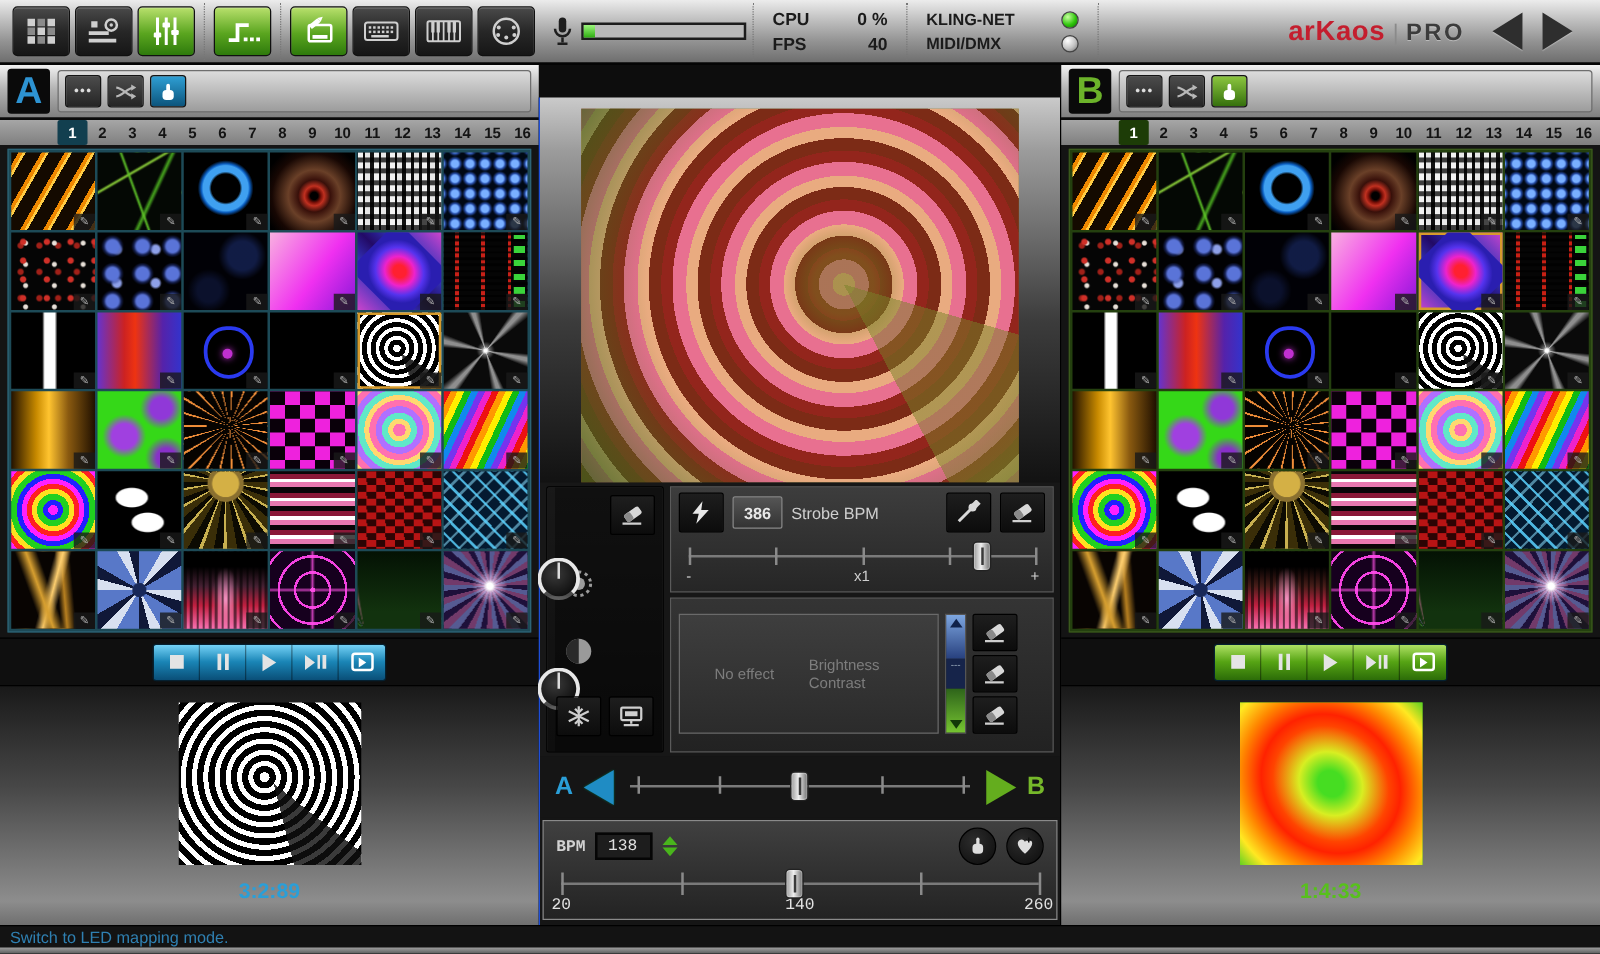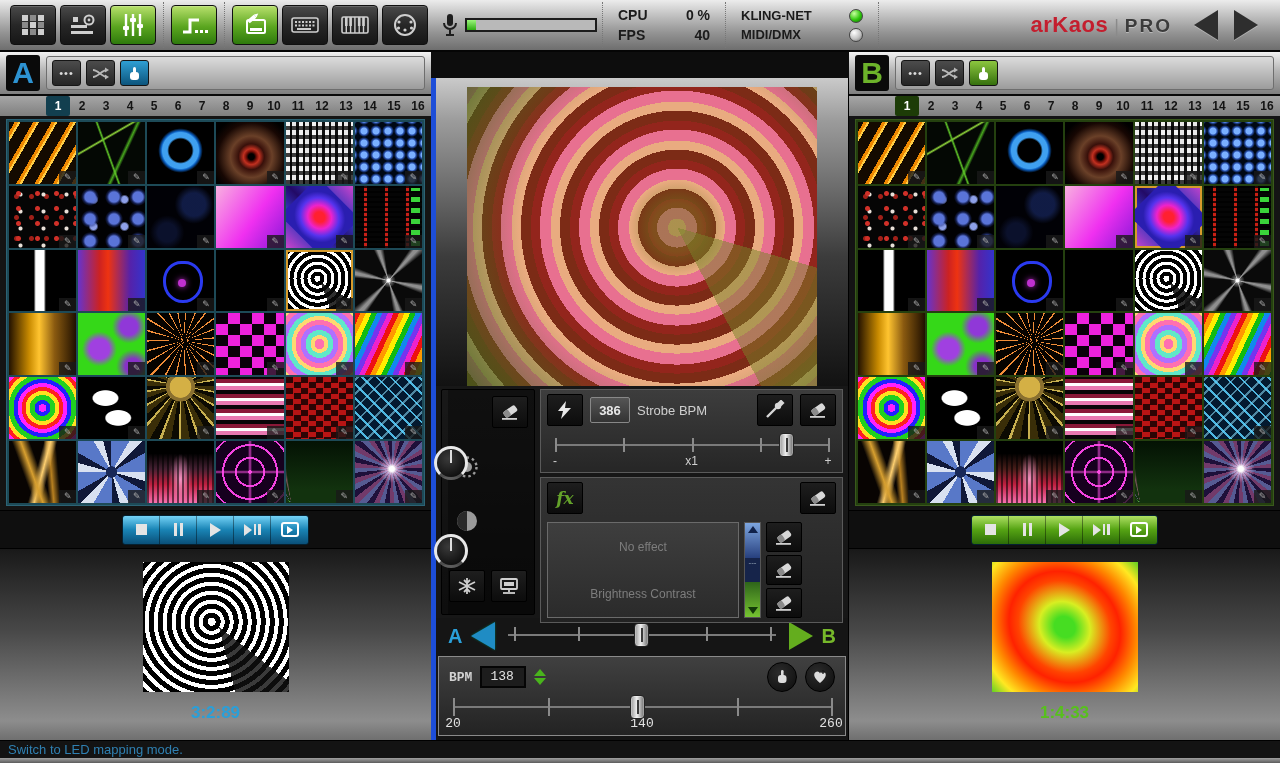--- a/index.html
+++ b/index.html
@@ -39,21 +39,21 @@
     text-shadow:0 1px 0 rgba(255,255,255,.35); }
   .navarrows { display:flex; gap:16px; margin:0 14px 0 22px; }
   .arr { width:0; height:0; border-top:15px solid transparent; border-bottom:15px solid transparent; }
   .arr.left  { border-right:24px solid #2e2e2e; filter:drop-shadow(0 1px 0 rgba(255,255,255,.3)); }
   .arr.right { border-left:24px solid #2e2e2e;  filter:drop-shadow(0 1px 0 rgba(255,255,255,.3)); }
 
   
   .main { display:flex; height:688px; }
   .deck { width:431px; display:flex; flex-direction:column; background:#141414; }
   .center { width:418px; display:flex; flex-direction:column; background:#141414;
-    border-left:5px solid #1d4ed8; border-right:1px solid #000;margin-top:26px; }
+    border-left:1px solid #1d4ed8; border-right:1px solid #000;margin-top:26px; }
 
   
   .deck-head { height:44px; display:flex; gap:6px; padding:4px 6px; align-items:center;
     background:linear-gradient(180deg,#f2f2f2,#b4b4b4 45%,#7f7f7f); border-bottom:2px solid #0a0a0a; }
   .deck-letter { width:34px; height:36px; background:#0a0a0a; border-radius:3px;
     font-size:30px; font-weight:bold; text-align:center; line-height:36px; }
   .deck-a .deck-letter { color:#2d93d2; } .deck-b .deck-letter { color:#6cb32a; }
   .deck-tools { flex:1; height:34px; border-radius:3px; border:1px solid #6e6e6e;
     background:linear-gradient(180deg,#dcdcdc,#9c9c9c); display:flex; gap:5px;
     align-items:center; padding:0 5px; }
@@ -175,22 +175,22 @@
     box-shadow:inset 0 0 0 1px rgba(255,255,255,.3); }
   .handle::after { content:""; position:absolute; left:50%; top:4px; bottom:4px; width:2px;
     margin-left:-1px; background:#3a3a3a; }
 
   .fxpanel { flex:1; border:1px solid #5a5a5a; background:linear-gradient(180deg,#343434,#222);
     padding:4px 6px; position:relative; }
   .fx-top { display:flex; justify-content:space-between; align-items:flex-start; }
   .fx-glyph { font-family:"DejaVu Serif", serif; font-style:italic; font-weight:bold;
     color:#64a22a; font-size:17px; }
   .fx-body { display:flex; gap:5px; margin-top:8px; align-items:stretch; }
-  .fxlist { width:192px; height:96px; border:1px solid #6a6a6a;
-    background:linear-gradient(180deg,#3e3e3e,#2b2b2b); display:flex; flex-direction:column;text-align:center; }
+  .fxlist { width:208px; height:96px; border:1px solid #6a6a6a;
+    background:linear-gradient(180deg,#3e3e3e,#2b2b2b); display:flex; flex-direction:row; }
   .fxitem { flex:1; display:flex; align-items:center; justify-content:center;
     color:#7d7d7d; font-size:12px; }
   .fxitem.sel { color:#fff; text-shadow:0 0 4px #9cf;
     background:linear-gradient(180deg,#2b4e9e 0%,#1c3d8e 45%,#2f7d23 78%,#6cc43c 100%); }
   .fxscroll { width:17px; height:96px; border:1px solid #555; display:flex; flex-direction:column; }
   .fxscroll .up { flex:1.2; background:linear-gradient(180deg,#7da6e0,#27407e);
     display:flex; align-items:flex-start; justify-content:center; }
   .fxscroll .mid { flex:.8; background:#16244a; color:#9ab; font-size:8px; text-align:center; line-height:9px; }
   .fxscroll .dn { flex:1.2; background:linear-gradient(180deg,#2e641a,#76c431);
     display:flex; align-items:flex-end; justify-content:center; }
@@ -764,34 +764,20 @@
               <div class="tick" style="left:75%"></div>
             <div class="tick" style="left:100%"></div>
             <div class="lab" style="left:0%">-</div>
             <div class="lab" style="left:50%">x1</div>
             <div class="lab" style="left:100%">+</div>
             <div class="handle" style="left: 85%;"></div>
           </div>
         </div>
 
         <div class="fxpanel">
-          <div class="fx-top">
-            <div class="sqbtn">
-                <span class="fx-glyph">fx</span>
-              </div>
-            <div class="sqbtn">
-              <svg viewBox="0 0 22 20">
-                  <g transform="rotate(-35 11 9)">
-                    <rect x="4" y="6" width="14" height="7" rx="2" fill="#d8d8d8"></rect>
-                    <rect x="4" y="6" width="6" height="7" rx="2" fill="#8a8a8a"></rect>
-                  </g>
-                  <rect x="3" y="16" width="15" height="1.8" fill="#cfcfcf"></rect>
-                </svg>
-            </div>
-          </div>
           <div class="fx-body">
             <div class="fxlist">
                 <div class="fxitem">No effect</div>
                 <div class="fxitem">Brightness Contrast</div>
               </div>
             <div class="fxscroll">
               <div class="up">
                   <div class="tri-up"></div>
                 </div>
               <div class="mid">---</div>

